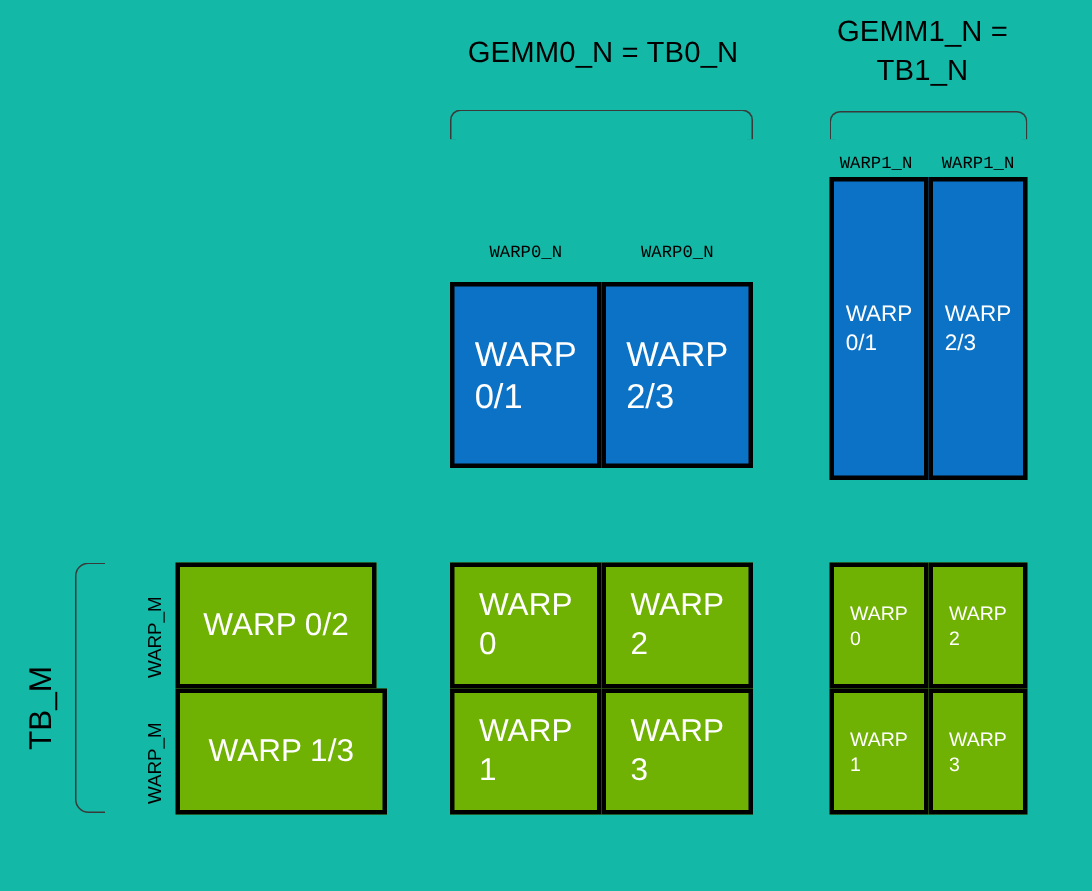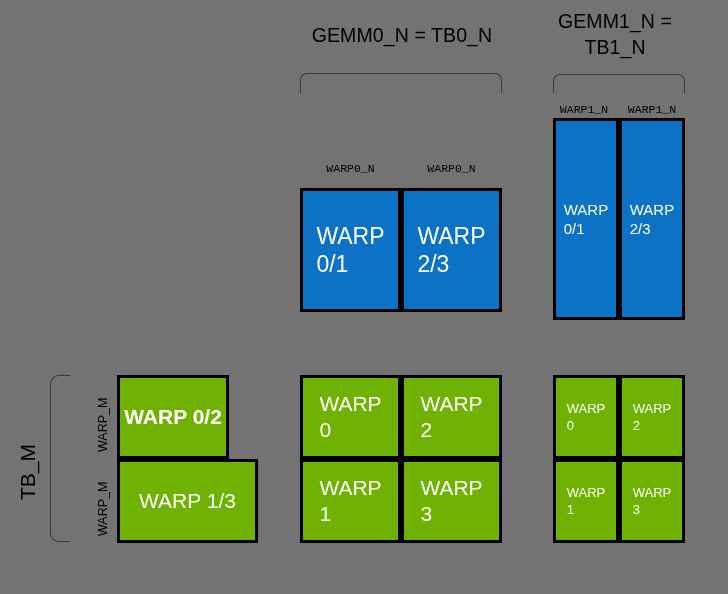--- a/index.html
+++ b/index.html
@@ -8,21 +8,21 @@
     background: #ffffff;
   }
   body {
     font-family: "Liberation Sans", sans-serif;
     -webkit-font-smoothing: antialiased;
   }
   #canvas {
     position: relative;
     width: 728px;
     height: 594px;
-    background: #737373;
+    background: #14b8a6;
     overflow: hidden;
   }
 
   
   .heading {
     position: absolute;
     color: #000000;
     font-size: 19.5px;
     line-height: 26px;
     letter-spacing: 0.1px;
@@ -131,21 +131,21 @@
   <div class="tile blue t-lg" style="left:401px; top:188px; width:101px; height:124px;">WARP
 2/3</div>
 
   <div class="vbracket" style="left:50px; top:375px; width:20px; height:167px;"></div>
 
   <div class="side-label-v" style="left:16px; top:500px;">TB_M</div>
 
   <div class="tick-label-v" style="left:96px; top:452px;">WARP_M</div>
   <div class="tick-label-v" style="left:96px; top:536px;">WARP_M</div>
 
-  <div class="tile green t-md" style="left:117px; top:375px; width:112px; height:84px;font-weight:bold;">WARP 0/2</div>
+  <div class="tile green t-md" style="left:117px; top:375px; width:134px; height:84px;">WARP 0/2</div>
   <div class="tile green t-md" style="left:117px; top:459px; width:141px; height:84px;">WARP 1/3</div>
 
   <div class="tile green t-md" style="left:300px; top:375px; width:101px; height:84px;">WARP
 0</div>
   <div class="tile green t-md" style="left:401px; top:375px; width:101px; height:84px;">WARP
 2</div>
   <div class="tile green t-md" style="left:300px; top:459px; width:101px; height:84px;">WARP
 1</div>
   <div class="tile green t-md" style="left:401px; top:459px; width:101px; height:84px;">WARP
 3</div>

